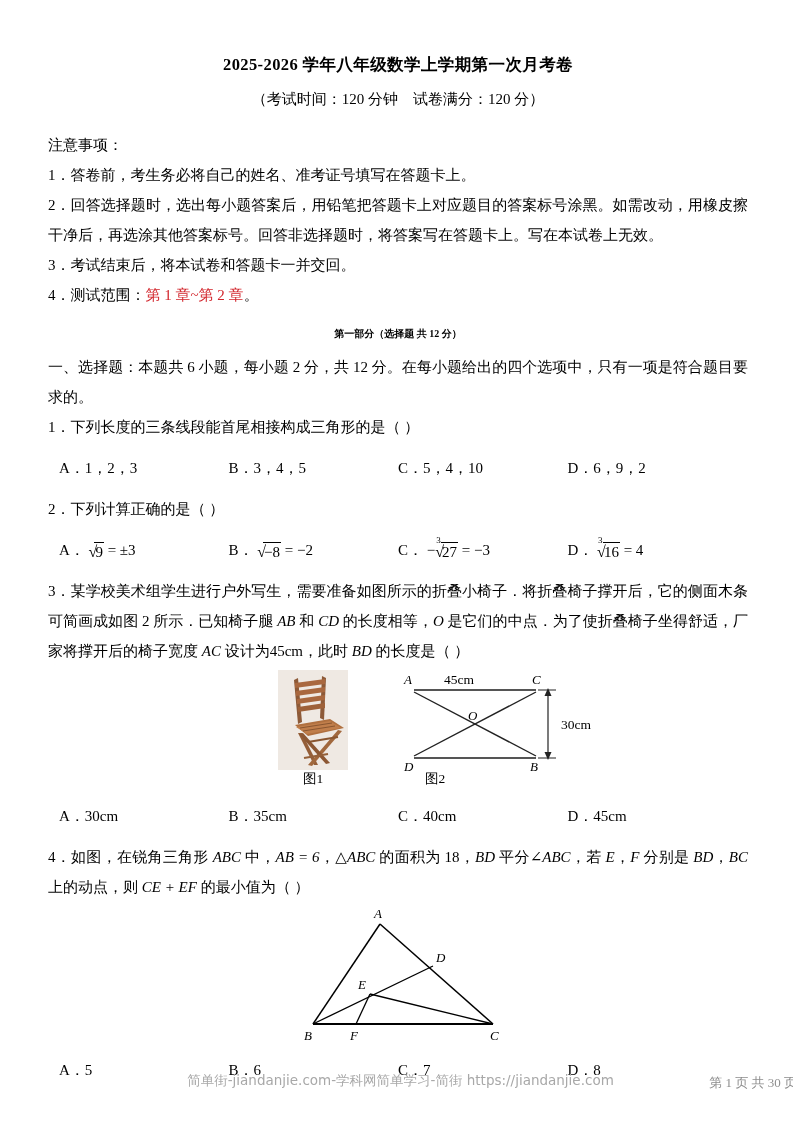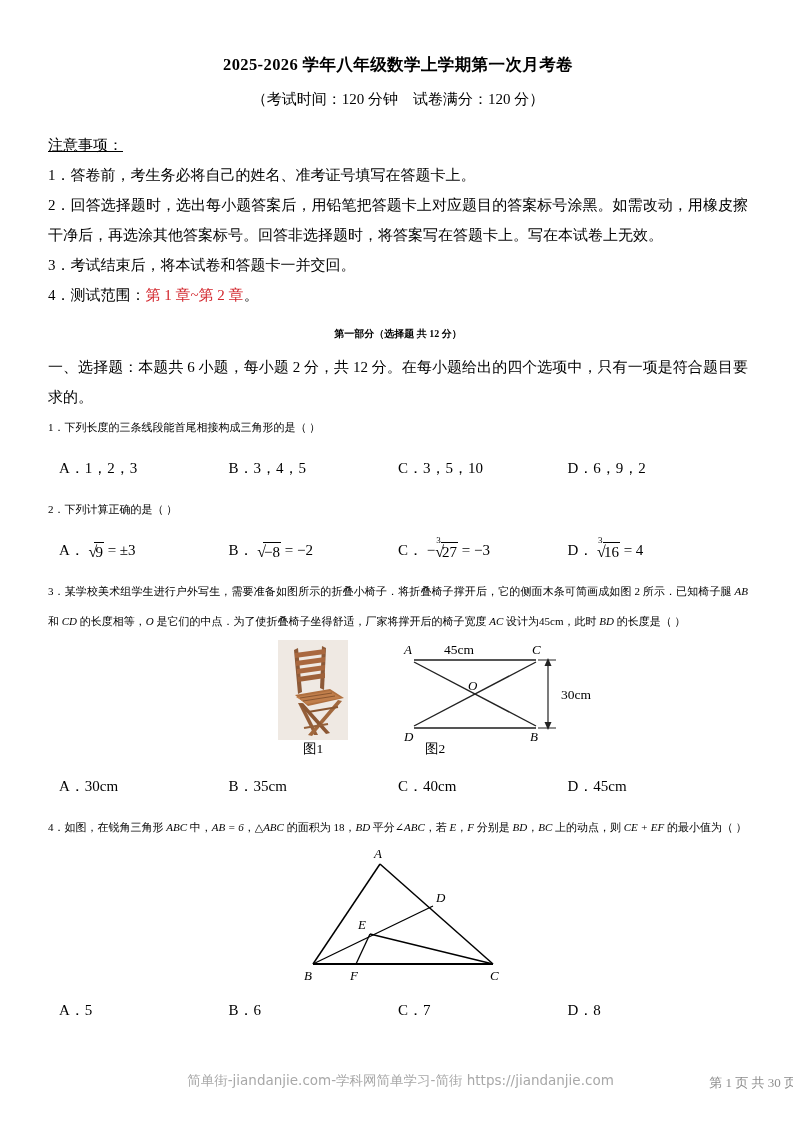--- a/index.html
+++ b/index.html
@@ -47,33 +47,33 @@
   }
 
   
   .para {
     font-size: 15px;
     line-height: 30px;
     margin: 0;
     text-align: justify;
     text-justify: inter-ideograph;
   }
-  .notice-head { margin-top: 16px; text-decoration: underline; }
+  .notice-head { margin-top: 16px; }
   .red { color: #d2232a; margin-top: 20px; }
 
   .section-title {
     text-align: center;
     font-size: 10px;
     font-weight: bold;
     line-height: 32px;
     margin: 8px 0 2px 0;
   }
 
   .q-text {
-    font-size: 11px;
+    font-size: 15px;
     line-height: 30px;
     margin: 0;
     text-align: justify;
     text-justify: inter-ideograph;
   }
 
   .opts {
     display: flex;
     font-size: 15px;
     line-height: 30px;
@@ -206,21 +206,21 @@
     <p class="para">3．考试结束后，将本试卷和答题卡一并交回。</p>
     <p class="para"><span>4．测试范围：</span><span class="red">第 1 章~第 2 章</span><span>。</span></p>
 
     <div class="section-title">第一部分（选择题 共 12 分）</div>
     <p class="para">一、选择题：本题共 6 小题，每小题 2 分，共 12 分。在每小题给出的四个选项中，只有一项是符合题目要求的。</p>
 
     <p class="q-text"><span>1．</span><span>下列长度的三条线段能首尾相接构成三角形的是（      ）</span></p>
     <div class="opts">
       <div class="opt"><span>A．</span><span>1，2，3</span></div>
       <div class="opt"><span>B．</span><span>3，4，5</span></div>
-      <div class="opt"><span>C．</span><span>3，5，10</span></div>
+      <div class="opt"><span>C．</span><span>5，4，10</span></div>
       <div class="opt"><span>D．</span><span>6，9，2</span></div>
     </div>
 
     <p class="q-text"><span>2．</span><span>下列计算正确的是（  ）</span></p>
     <div class="opts">
       <div class="opt">
         <span>A．</span>
         <span class="rad"><span class="idx"></span><span class="sign">√</span><span class="bar">9</span></span><span> = ±3</span>
       </div>
       <div class="opt">

